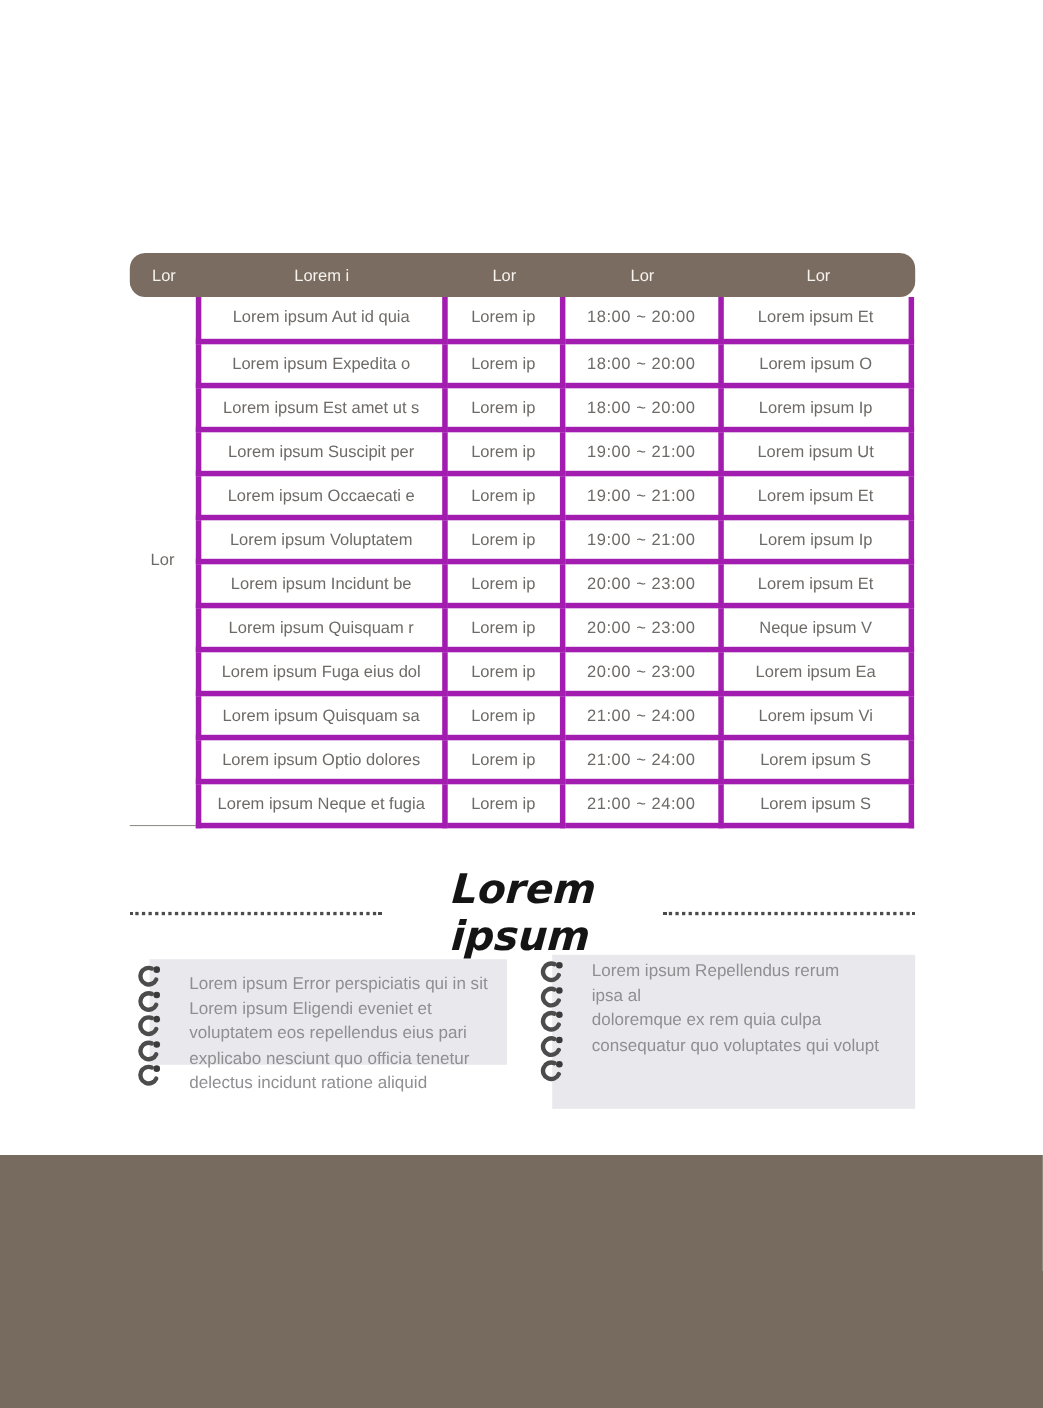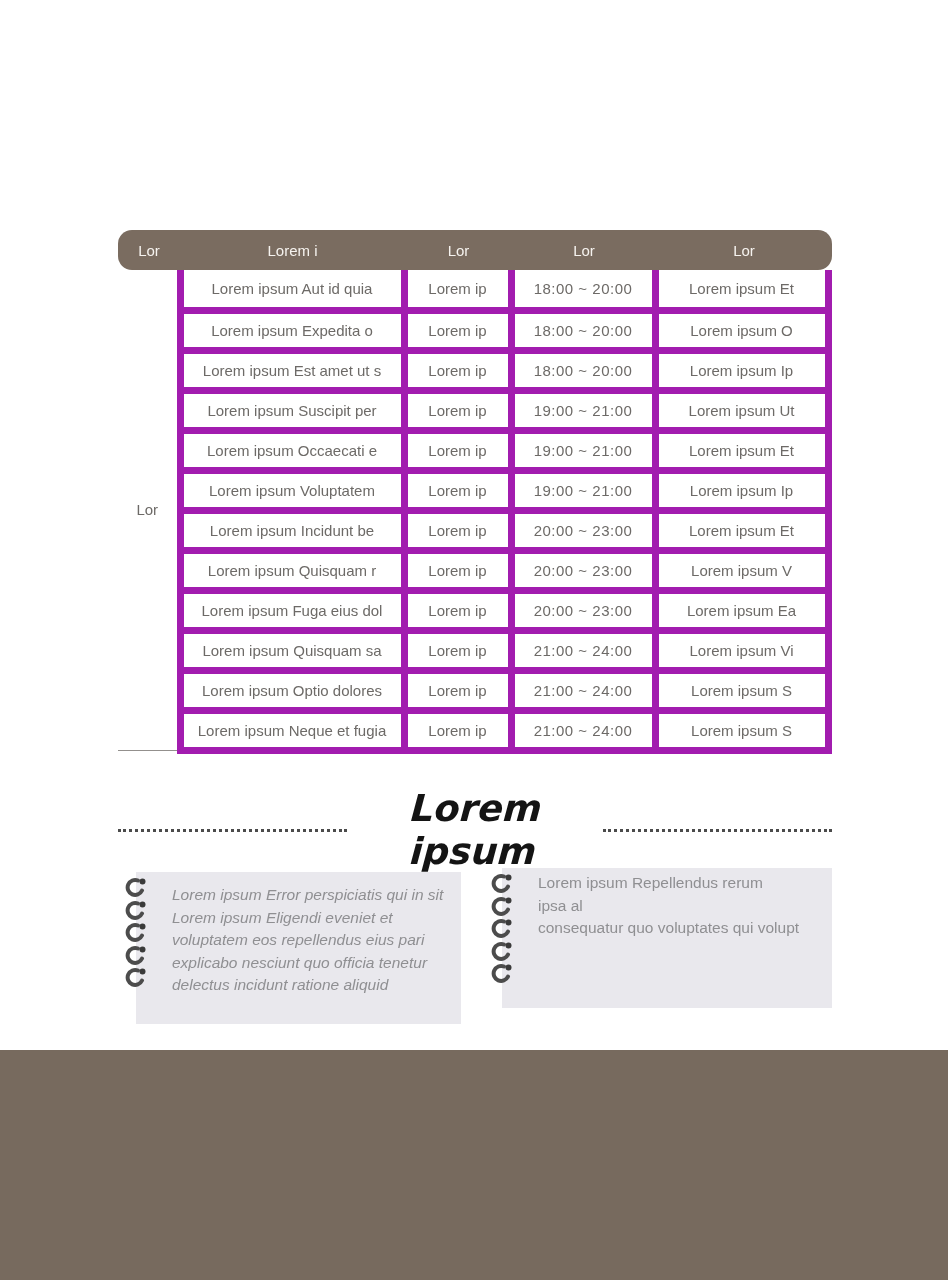--- a/index.html
+++ b/index.html
@@ -9,41 +9,41 @@
 
   
   .sched-head { position:absolute; left:118px; top:230px; width:714px; height:40px;
     background:#7a6c60; border-radius:14px; display:flex; align-items:center;
     color:#f6f3ef; font-size:15px; z-index:2; }
   .sched-head .hc { text-align:center; }
   .hc.c1{width:62px}.hc.c2{width:225px}.hc.c3{width:107px}.hc.c4{width:144px}.hc.c5{width:176px}
 
   table.sched { position:absolute; left:118px; top:270px; width:710px;
     border-collapse:collapse; table-layout:fixed; }
-  table.sched td { border:7px solid #a21caf; height:40px; text-align:center;
+  table.sched td { border:5px solid #a21caf; height:40px; text-align:center;
     vertical-align:middle; color:#6d6a67; font-size:15px; }
   table.sched col.c1{width:62px} table.sched col.c2{width:224px}
   table.sched col.c3{width:107px} table.sched col.c4{width:144px} table.sched col.c5{width:173px}
   table.sched tr.first td { border-top:none;text-align:center; }
   table.sched td.group { border:none; border-bottom:1px solid #93908d; color:#6d6a67; }
   table.sched td.time { letter-spacing:0.5px;margin-top:36px; }
 
   
   .title-row { position:absolute; left:118px; top:804px; width:714px; height:52px;
     display:flex; align-items:center; }
   .dotted { flex:1; height:0; border-top:3px dotted #4b4b4b; }
   .notice-title { width:232px; text-align:center; margin:0 12px;
     font-family:"DejaVu Sans", sans-serif; font-size:37px; font-weight:bold;
     font-style:italic; color:#141414; transform:skewX(-4deg); letter-spacing:0; }
 
   
   .note { position:absolute; background:#e9e8ed; color:#8f8f92;
     font-size:15.5px; line-height:22.5px; }
   .note .pad { padding:12px 12px 0 36px; }
-  .note.left  { left:136px; top:872px; width:325px; height:152px;font-style:italic; }
+  .note.left  { left:136px; top:872px; width:325px; height:96px; }
   .note.right { left:502px; top:868px; width:330px; height:140px; }
   .note.right .pad { padding-top:4px; }
   .ring { position:absolute; left:-11px; width:22px; height:22px; }
   .note-line { white-space:nowrap; }
 
   
   .footer { position:absolute; left:0; top:1050px; width:948px; height:230px; background:#776a5e; }
 </style>
 </head>
 <body>
@@ -107,21 +107,21 @@
         <tr>
       <td>Lorem ipsum Incidunt be</td>
       <td>Lorem ip</td>
       <td class="time">20:00 ~ 23:00</td>
       <td>Lorem ipsum Et</td>
     </tr>
         <tr>
       <td>Lorem ipsum Quisquam r</td>
       <td>Lorem ip</td>
       <td class="time">20:00 ~ 23:00</td>
-      <td>Lorem ipsum V</td>
+      <td>Neque ipsum V</td>
     </tr>
         <tr>
       <td>Lorem ipsum Fuga eius dol</td>
       <td>Lorem ip</td>
       <td class="time">20:00 ~ 23:00</td>
       <td>Lorem ipsum Ea</td>
     </tr>
         <tr>
       <td>Lorem ipsum Quisquam sa</td>
       <td>Lorem ip</td>
@@ -187,20 +187,21 @@
         </svg><svg class="ring" style="top:72.5px" viewBox="0 0 22 22">
           <circle cx="17.5" cy="4.5" r="3" fill="#3a3a3a"></circle>
           <path d="M13 3.5 A 7.5 7.5 0 1 0 17 13.5" fill="none" stroke="#4c4c4c" stroke-width="4" stroke-linecap="round"></path>
         </svg><svg class="ring" style="top:95px" viewBox="0 0 22 22">
           <circle cx="17.5" cy="4.5" r="3" fill="#3a3a3a"></circle>
           <path d="M13 3.5 A 7.5 7.5 0 1 0 17 13.5" fill="none" stroke="#4c4c4c" stroke-width="4" stroke-linecap="round"></path>
         </svg></span>
     <div class="pad">
         <div class="note-line">Lorem ipsum Repellendus rerum</div>
         <div class="note-line">ipsa al</div>
+        <div class="note-line">doloremque ex rem quia culpa</div>
         <div class="note-line">consequatur quo voluptates qui volupt</div>
       </div>
   </div>
 
   <div class="footer">
     
     
     
     
     

